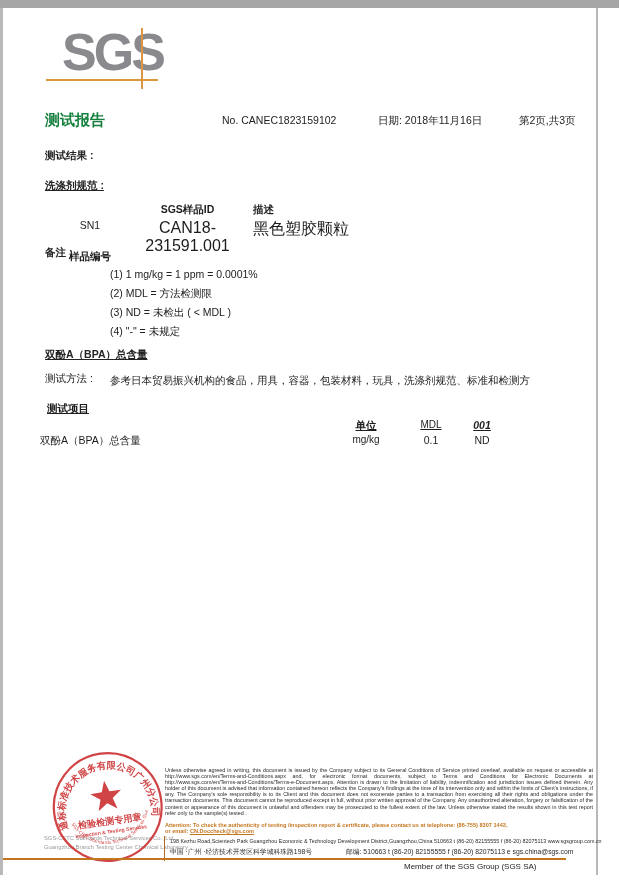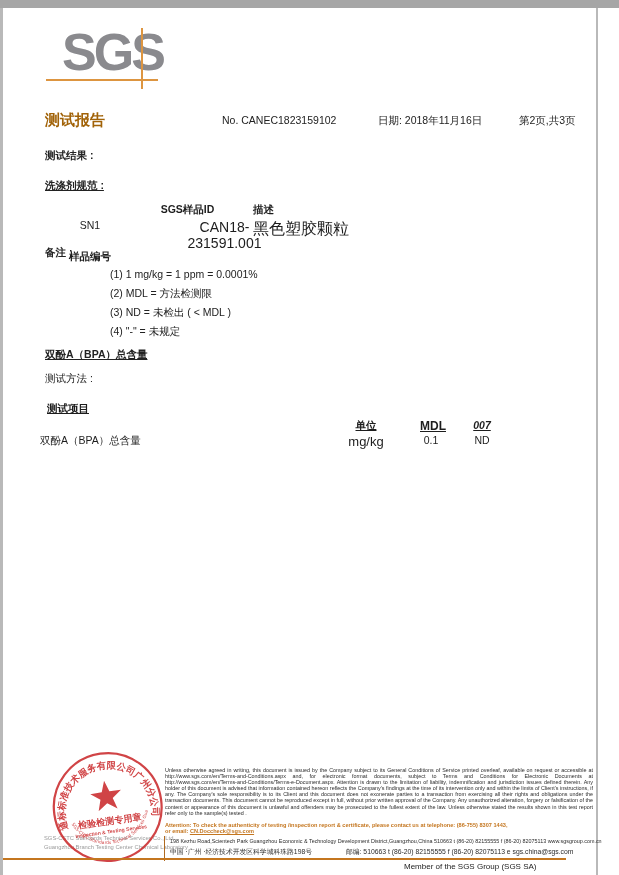--- a/index.html
+++ b/index.html
@@ -13,49 +13,49 @@
   .abs{position:absolute;}
   
   .frame-top{left:0;top:0;width:619px;height:8px;background:#a6a6a6;}
   .frame-left{left:0;top:8px;width:3px;height:867px;background:#b9b9b9;}
   .frame-right{left:596px;top:8px;width:2px;height:867px;background:#b9b9b9;}
   
   .logo-text{left:62px;top:24px;font-size:52px;font-weight:700;color:#8a8a8e;letter-spacing:-3px;line-height:56px;}
   .logo-hline{left:46px;top:79px;width:112px;height:2px;}
   .logo-vline{left:141px;top:28px;width:2px;height:61px;}
   
-  .doc-title{left:45px;top:111px;font-size:15px;font-weight:700;color:#a16207;}
+  .doc-title{left:45px;top:111px;font-size:15px;font-weight:700;color:#15803d;}
   .report-no{left:222px;top:114px;font-size:10.5px;color:#222;}
   .report-date{left:378px;top:114px;font-size:10.5px;color:#222;}
   .page-info{left:519px;top:114px;font-size:10.5px;color:#222;text-align:center;}
   
   .sec-label{font-size:10.5px;font-weight:700;color:#222;text-align:right;}
   .underlined{text-decoration:underline;}
   .results-label{left:45px;top:149px;}
   .sampledesc-label{left:45px;top:179px;}
   .notes-label{left:45px;top:246px;}
   .bpa-heading{left:45px;top:348px;}
   .method-label{left:45px;top:372px;font-weight:400;}
   .method-text{left:110px;top:372px;width:465px;font-size:10.5px;line-height:17px;color:#222;}
   
   .st-h1{left:50px;top:203px;width:80px;text-align:center;font-weight:700;font-size:10.5px;margin-top:47px;}
   .st-h2{left:135px;top:203px;width:105px;text-align:center;font-weight:700;font-size:10.5px;}
   .st-h3{left:253px;top:203px;font-weight:700;font-size:10.5px;}
   .st-c1{left:50px;top:219px;width:80px;text-align:center;font-size:10.5px;}
-  .st-c2{left:135px;top:219px;width:105px;text-align:center;font-size:14px;margin-left:37px;}
+  .st-c2{left:135px;top:219px;width:105px;text-align:center;font-size:16px;}
   .st-c3{left:253px;top:219px;font-size:16px;}
   
   .note{left:110px;top:0;font-size:10.5px;color:#222;}
   
   .rt-h-item{left:47px;top:402px;font-weight:700;font-size:10.5px;text-decoration:underline;}
   .rt-h-unit{left:346px;top:419px;width:40px;text-align:center;font-weight:700;font-size:10.5px;text-decoration:underline;}
-  .rt-h-mdl{left:416px;top:419px;width:30px;text-align:right;font-weight:700;font-size:12px;text-decoration:underline;}
+  .rt-h-mdl{left:416px;top:419px;width:30px;text-align:center;font-weight:400;font-size:10px;text-decoration:underline;}
   .rt-h-001{left:467px;top:419px;width:30px;text-align:center;font-weight:700;font-style:italic;font-size:10.5px;text-decoration:underline;}
   .rt-c-item{left:40px;top:434px;font-size:10.5px;}
-  .rt-c-unit{left:346px;top:434px;width:40px;text-align:center;font-size:13px;}
+  .rt-c-unit{left:346px;top:434px;width:40px;text-align:center;font-size:10px;}
   .rt-c-mdl{left:416px;top:434px;width:30px;text-align:center;font-size:10.5px;}
   .rt-c-001{left:467px;top:434px;width:30px;text-align:center;font-size:10.5px;}
   
   .legal{left:165px;top:767px;width:428px;font-size:5.4px;line-height:6.1px;text-align:justify;color:#2c2c2c;}
   .attention{left:165px;top:822px;width:428px;font-size:5.6px;line-height:6.4px;font-weight:700;color:#c4761f;}
   .email-link{text-decoration:underline;}
   .company1{left:44px;top:835px;font-size:5.8px;color:#9a9a9a;}
   .company2{left:44px;top:844px;font-size:5.8px;color:#9a9a9a;}
   .addr-vline{left:164px;top:836px;width:1px;height:25px;background:#b06a20;}
   .addr-en{left:170px;top:838px;width:424px;font-size:5.4px;color:#2c2c2c;white-space:nowrap;}
@@ -94,27 +94,27 @@
 
 <div class="abs sec-label notes-label">备注 :</div>
 <div class="abs note" style="top:268px;">(1) 1 mg/kg = 1 ppm = 0.0001%</div>
 <div class="abs note" style="top:287px;">(2) MDL = 方法检测限</div>
 <div class="abs note" style="top:306px;">(3) ND = 未检出 ( &lt; MDL )</div>
 <div class="abs note" style="top:325px;">(4) "-" = 未规定</div>
 
 <div class="abs sec-label bpa-heading underlined">双酚A（BPA）总含量</div>
 <div class="abs sec-label method-label">测试方法 :</div>
 <div class="abs method-text">
-  <br>
+  <span>参考日本贸易振兴机构的食品，用具，容器，包装材料，玩具，洗涤剂规范、标准和检测方</span><br>
 </div>
 
 <div class="abs rt-h-item">测试项目</div>
 <div class="abs rt-h-unit">单位</div>
 <div class="abs rt-h-mdl">MDL</div>
-<div class="abs rt-h-001">007</div>
+<div class="abs rt-h-001">001</div>
 <div class="abs rt-c-item">双酚A（BPA）总含量</div>
 <div class="abs rt-c-unit">mg/kg</div>
 <div class="abs rt-c-mdl">0.1</div>
 <div class="abs rt-c-001">ND</div>
 
 <div class="abs company1">SGS-CSTC Standards Technical Services Co., Ltd.</div>
 <div class="abs company2">Guangzhou Branch Testing Center Chemical Laboratory</div>
 
 <svg class="abs stamp" viewBox="0 0 120 120">
   <defs>

